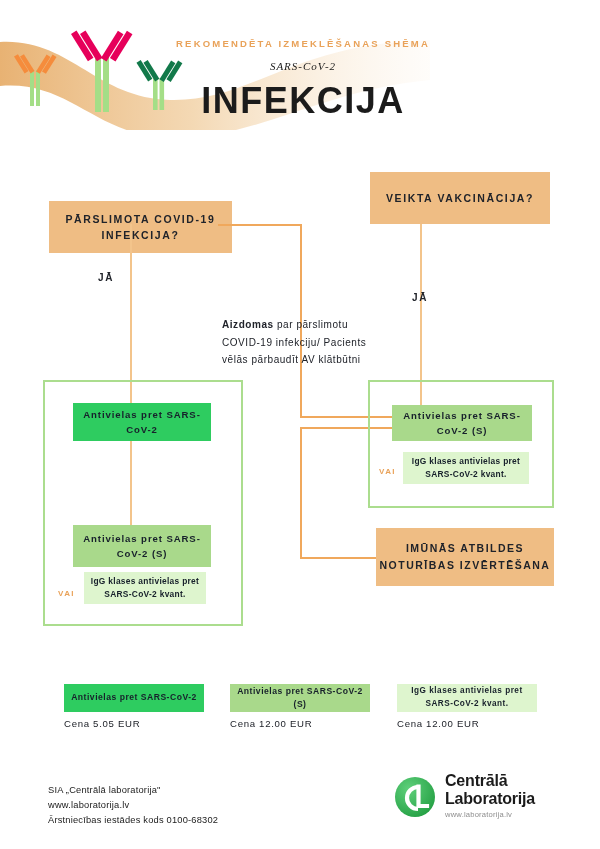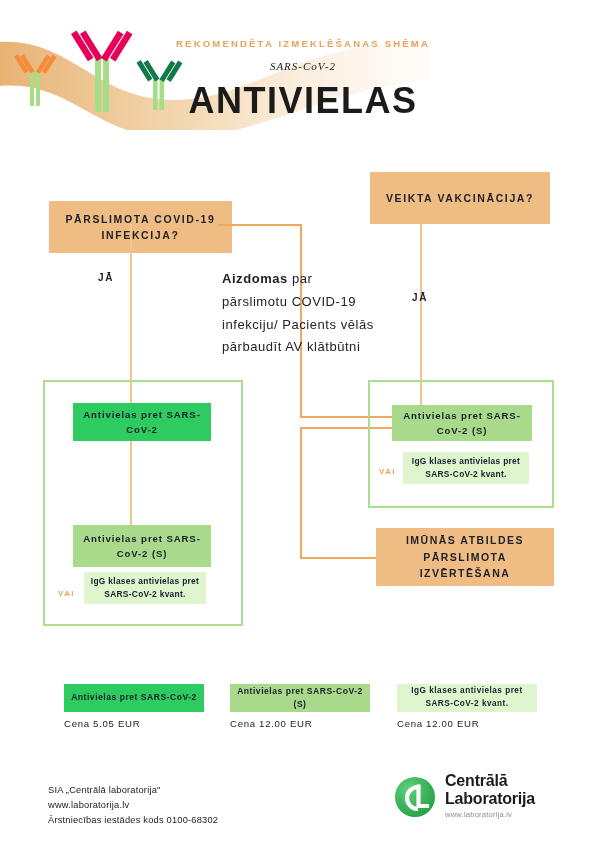--- a/index.html
+++ b/index.html
@@ -42,21 +42,21 @@
   .abs { position: absolute; }
 
   .qbox {
     background: #EFBD84;
     color: #20232a;
     font-size: 10.5px; font-weight: 700; letter-spacing: 1.6px;
     display: flex; align-items: center; justify-content: center;
     text-align: center; line-height: 1.55;
   }
 
-  .note { font-size: 13px; line-height: 1.75; color: #20232a; letter-spacing: .55px; }
+  .note { font-size: 10px; line-height: 1.75; color: #20232a; letter-spacing: .55px; margin-top: 48px; }
   .note b { font-weight: 700; }
   .yes { font-size: 10px; font-weight: 700; letter-spacing: 1.6px; color: #20232a; }
 
   .vline { background: #F3C48B; }
   .conn  { background: #F0A85C; }
 
   .frame { border: 2px solid #ABDD8E; background: transparent; }
 
   .tbox {
     display: flex; align-items: center; justify-content: center;
@@ -133,21 +133,21 @@
         <rect x="159.5" y="56" width="4.6" height="32" fill="#A4DE87"></rect>
         <rect x="142" y="38" width="5" height="22" fill="#12794A" transform="rotate(-32 144 49)"></rect>
         <rect x="149" y="38" width="5" height="22" fill="#12794A" transform="rotate(-32 151 49)"></rect>
         <rect x="165" y="38" width="5" height="22" fill="#12794A" transform="rotate(32 167 49)"></rect>
         <rect x="172" y="38" width="5" height="22" fill="#12794A" transform="rotate(32 174 49)"></rect>
       </g>
     </svg>
 
     <div class="hdr-text" id="hdr-kicker">REKOMENDĒTA IZMEKLĒŠANAS SHĒMA</div>
     <div class="hdr-text" id="hdr-sub">SARS-CoV-2</div>
-    <div class="hdr-text" id="hdr-title">ANTIVIELAS</div>
+    <div class="hdr-text" id="hdr-title">INFEKCIJA</div>
   </div>
 
   <div class="abs qbox" style="left:49px; top:172px; width:183px; height:52px;margin-top:29px;">PĀRSLIMOTA COVID-19 INFEKCIJA?</div>
 
   <div class="abs qbox" style="left:370px; top:172px; width:180px; height:52px;">VEIKTA VAKCINĀCIJA?</div>
 
   <div class="abs vline" style="left:130px; top:224px; width:2px; height:192px;"></div>
 
   <div class="abs vline" style="left:130px; top:440px; width:2px; height:85px;"></div>
 
@@ -178,21 +178,21 @@
   <div class="abs vai" style="left:58px; top:589px;">VAI</div>
   <div class="abs tbox t-pale" style="left:84px; top:572px; width:122px; height:32px;">IgG klases antivielas pret SARS-CoV-2 kvant.</div>
 
   <div class="abs frame" style="left:368px; top:380px; width:186px; height:128px;"></div>
 
   <div class="abs tbox t-mid" style="left:392px; top:405px; width:140px; height:36px;">Antivielas pret SARS-CoV-2 (S)</div>
 
   <div class="abs vai" style="left:379px; top:467px;">VAI</div>
   <div class="abs tbox t-pale" style="left:403px; top:452px; width:126px; height:32px;">IgG klases antivielas pret SARS-CoV-2 kvant.</div>
 
-  <div class="abs obox" style="left:376px; top:528px; width:178px; height:58px;">IMŪNĀS ATBILDES PĀRSLIMOTA IZVĒRTĒŠANA</div>
+  <div class="abs obox" style="left:376px; top:528px; width:178px; height:58px;">IMŪNĀS ATBILDES NOTURĪBAS IZVĒRTĒŠANA</div>
 
   <div class="abs" style="left:64px; top:684px; width:140px;">
     <div class="leg-chip" style="height:28px; background:#2ECC60;">Antivielas pret SARS-CoV-2</div>
     <div class="leg-price">Cena 5.05 EUR</div>
   </div>
 
   <div class="abs" style="left:230px; top:684px; width:140px;">
     <div class="leg-chip" style="height:28px; background:#A9D98B;">Antivielas pret SARS-CoV-2 (S)</div>
     <div class="leg-price">Cena 12.00 EUR</div>
   </div>

